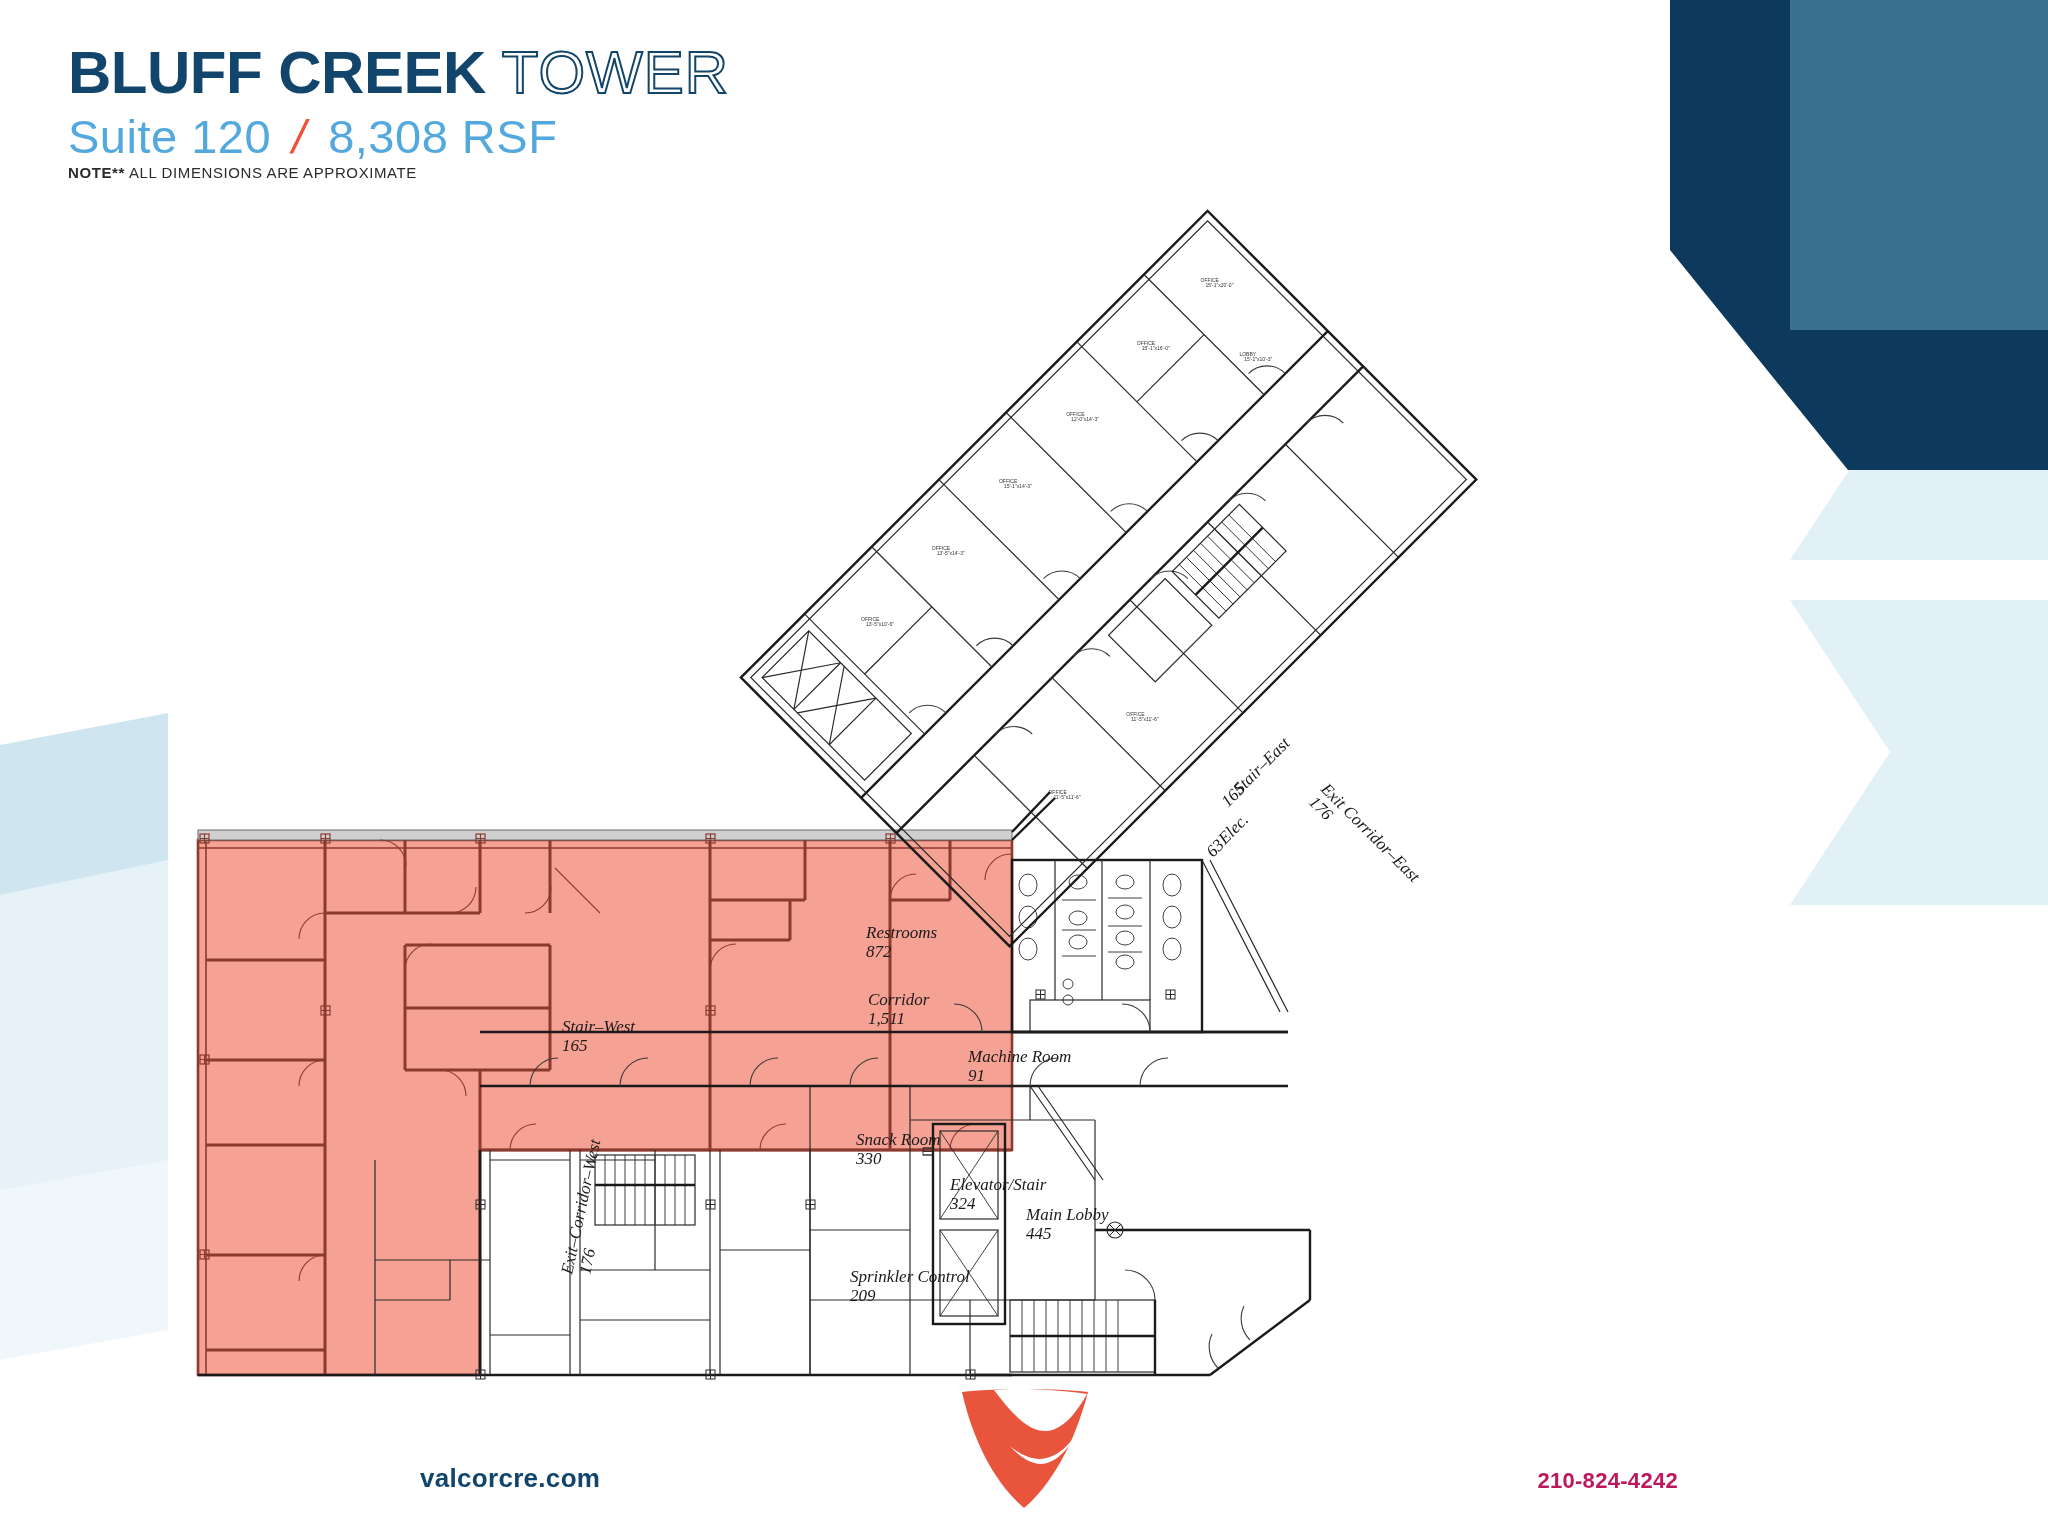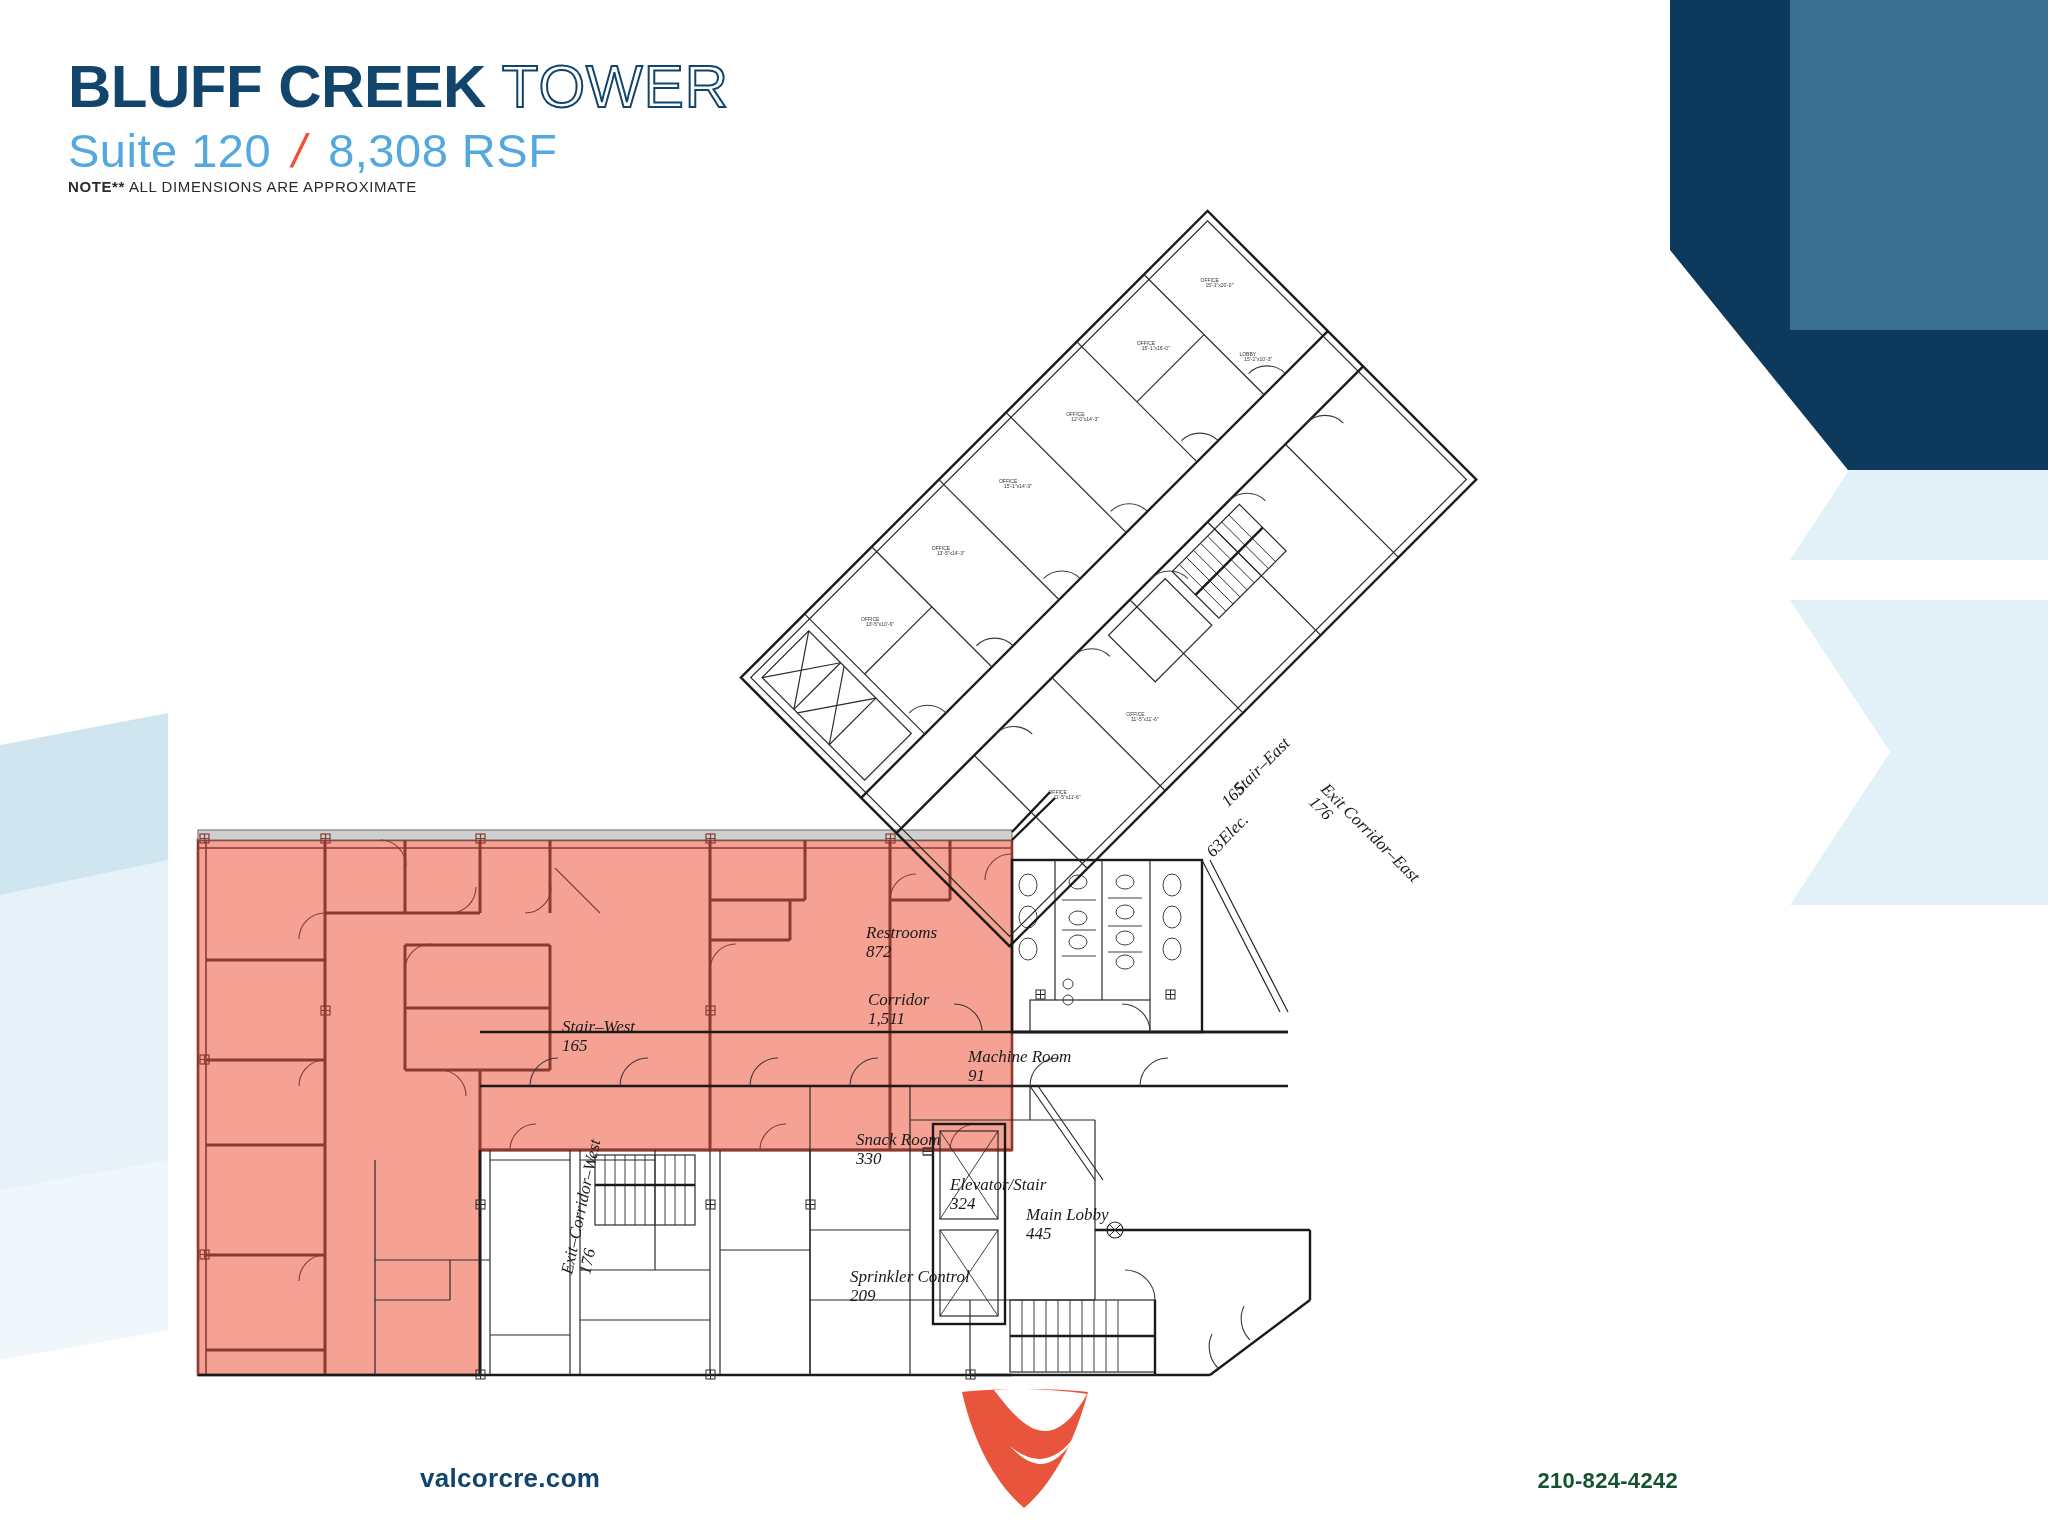--- a/index.html
+++ b/index.html
@@ -6,38 +6,38 @@
   html,body { width:2048px; height:1536px; background:#ffffff;
     font-family:"Liberation Sans", sans-serif; overflow:hidden; }
   #page { position:relative; width:2048px; height:1536px; background:#fff; }
   #deco-svg { position:absolute; left:0; top:0; width:2048px; height:1536px; }
 
   
   #header { position:absolute; left:68px; top:38px; z-index:5; }
   #title-line { display:flex; align-items:baseline; white-space:nowrap; }
   .t-bold { font-size:60px; font-weight:bold; color:#12456b; letter-spacing:-0.5px; }
   .t-outline { font-size:60px; font-weight:400; color:transparent;
-     -webkit-text-stroke:2px #12456b; letter-spacing:1px; margin-left:16px;margin-top:14px; }
+     -webkit-text-stroke:2px #12456b; letter-spacing:1px; margin-left:16px; }
   #subtitle-line { display:flex; align-items:center; margin-top:2px; white-space:nowrap; }
   .s-blue { font-size:47px; color:#53a9dd; font-weight:400; letter-spacing:0.5px; }
   .s-slash { font-size:47px; color:#ef5138; font-weight:400; margin:0 22px;
      display:inline-block; transform:skewX(-12deg); }
   #note-line { font-size:15px; color:#2b2b2b; letter-spacing:0.6px; white-space:nowrap; }
   #note-line .nb { font-weight:bold; }
 
   
   #plan-wrap { position:absolute; left:150px; top:200px; width:1420px; height:1180px; z-index:3; }
   #plan { width:100%; height:100%; display:block; }
 
   
   #footer { position:absolute; left:0; bottom:0; width:2048px; height:150px; z-index:6; }
   #site-url { position:absolute; left:420px; bottom:42px; font-size:26px;
      font-weight:bold; color:#12456b; letter-spacing:0.3px; }
   #phone { position:absolute; right:370px; bottom:42px; font-size:22px;
-     font-weight:bold; color:#14532d; letter-spacing:0.3px; }
+     font-weight:bold; color:#be185d; letter-spacing:0.3px; }
   #logo { position:absolute; left:50%; transform:translateX(-50%); bottom:20px;
      width:140px; height:130px; }
 </style>
 </head>
 <body>
 
 <div id="page">
 
   <svg id="deco-svg" viewBox="0 0 2048 1536" preserveAspectRatio="none">
 

